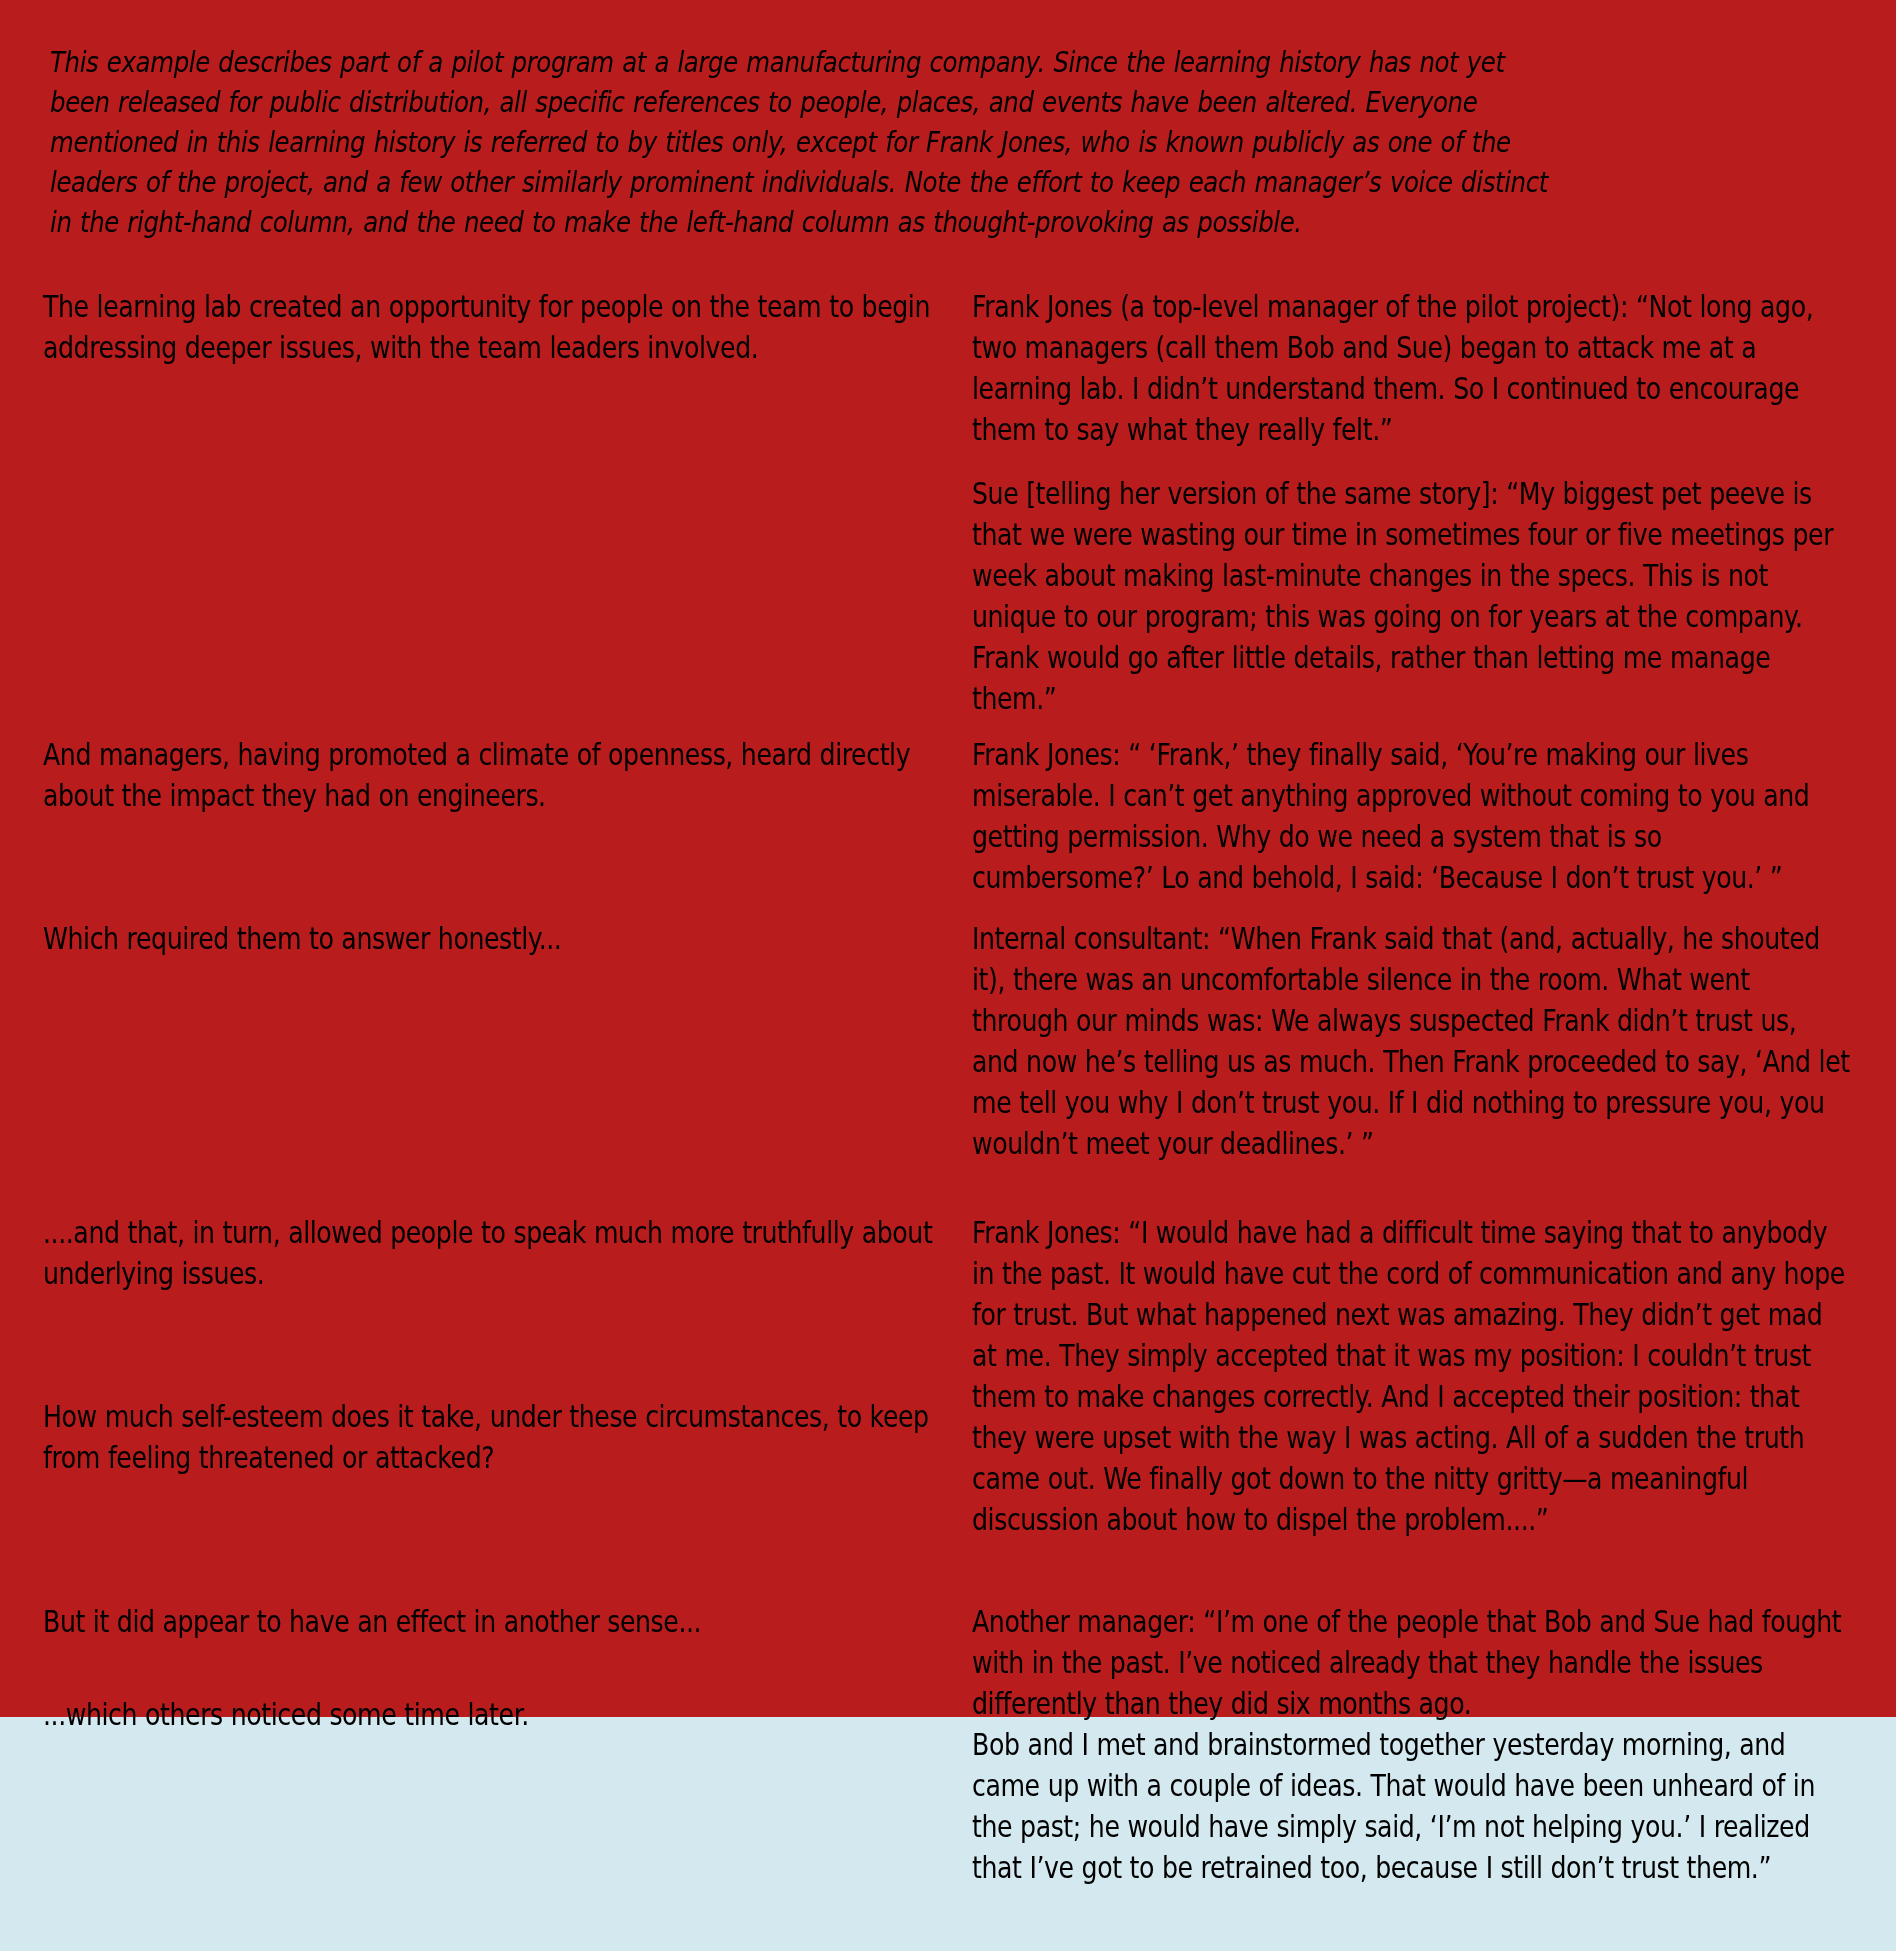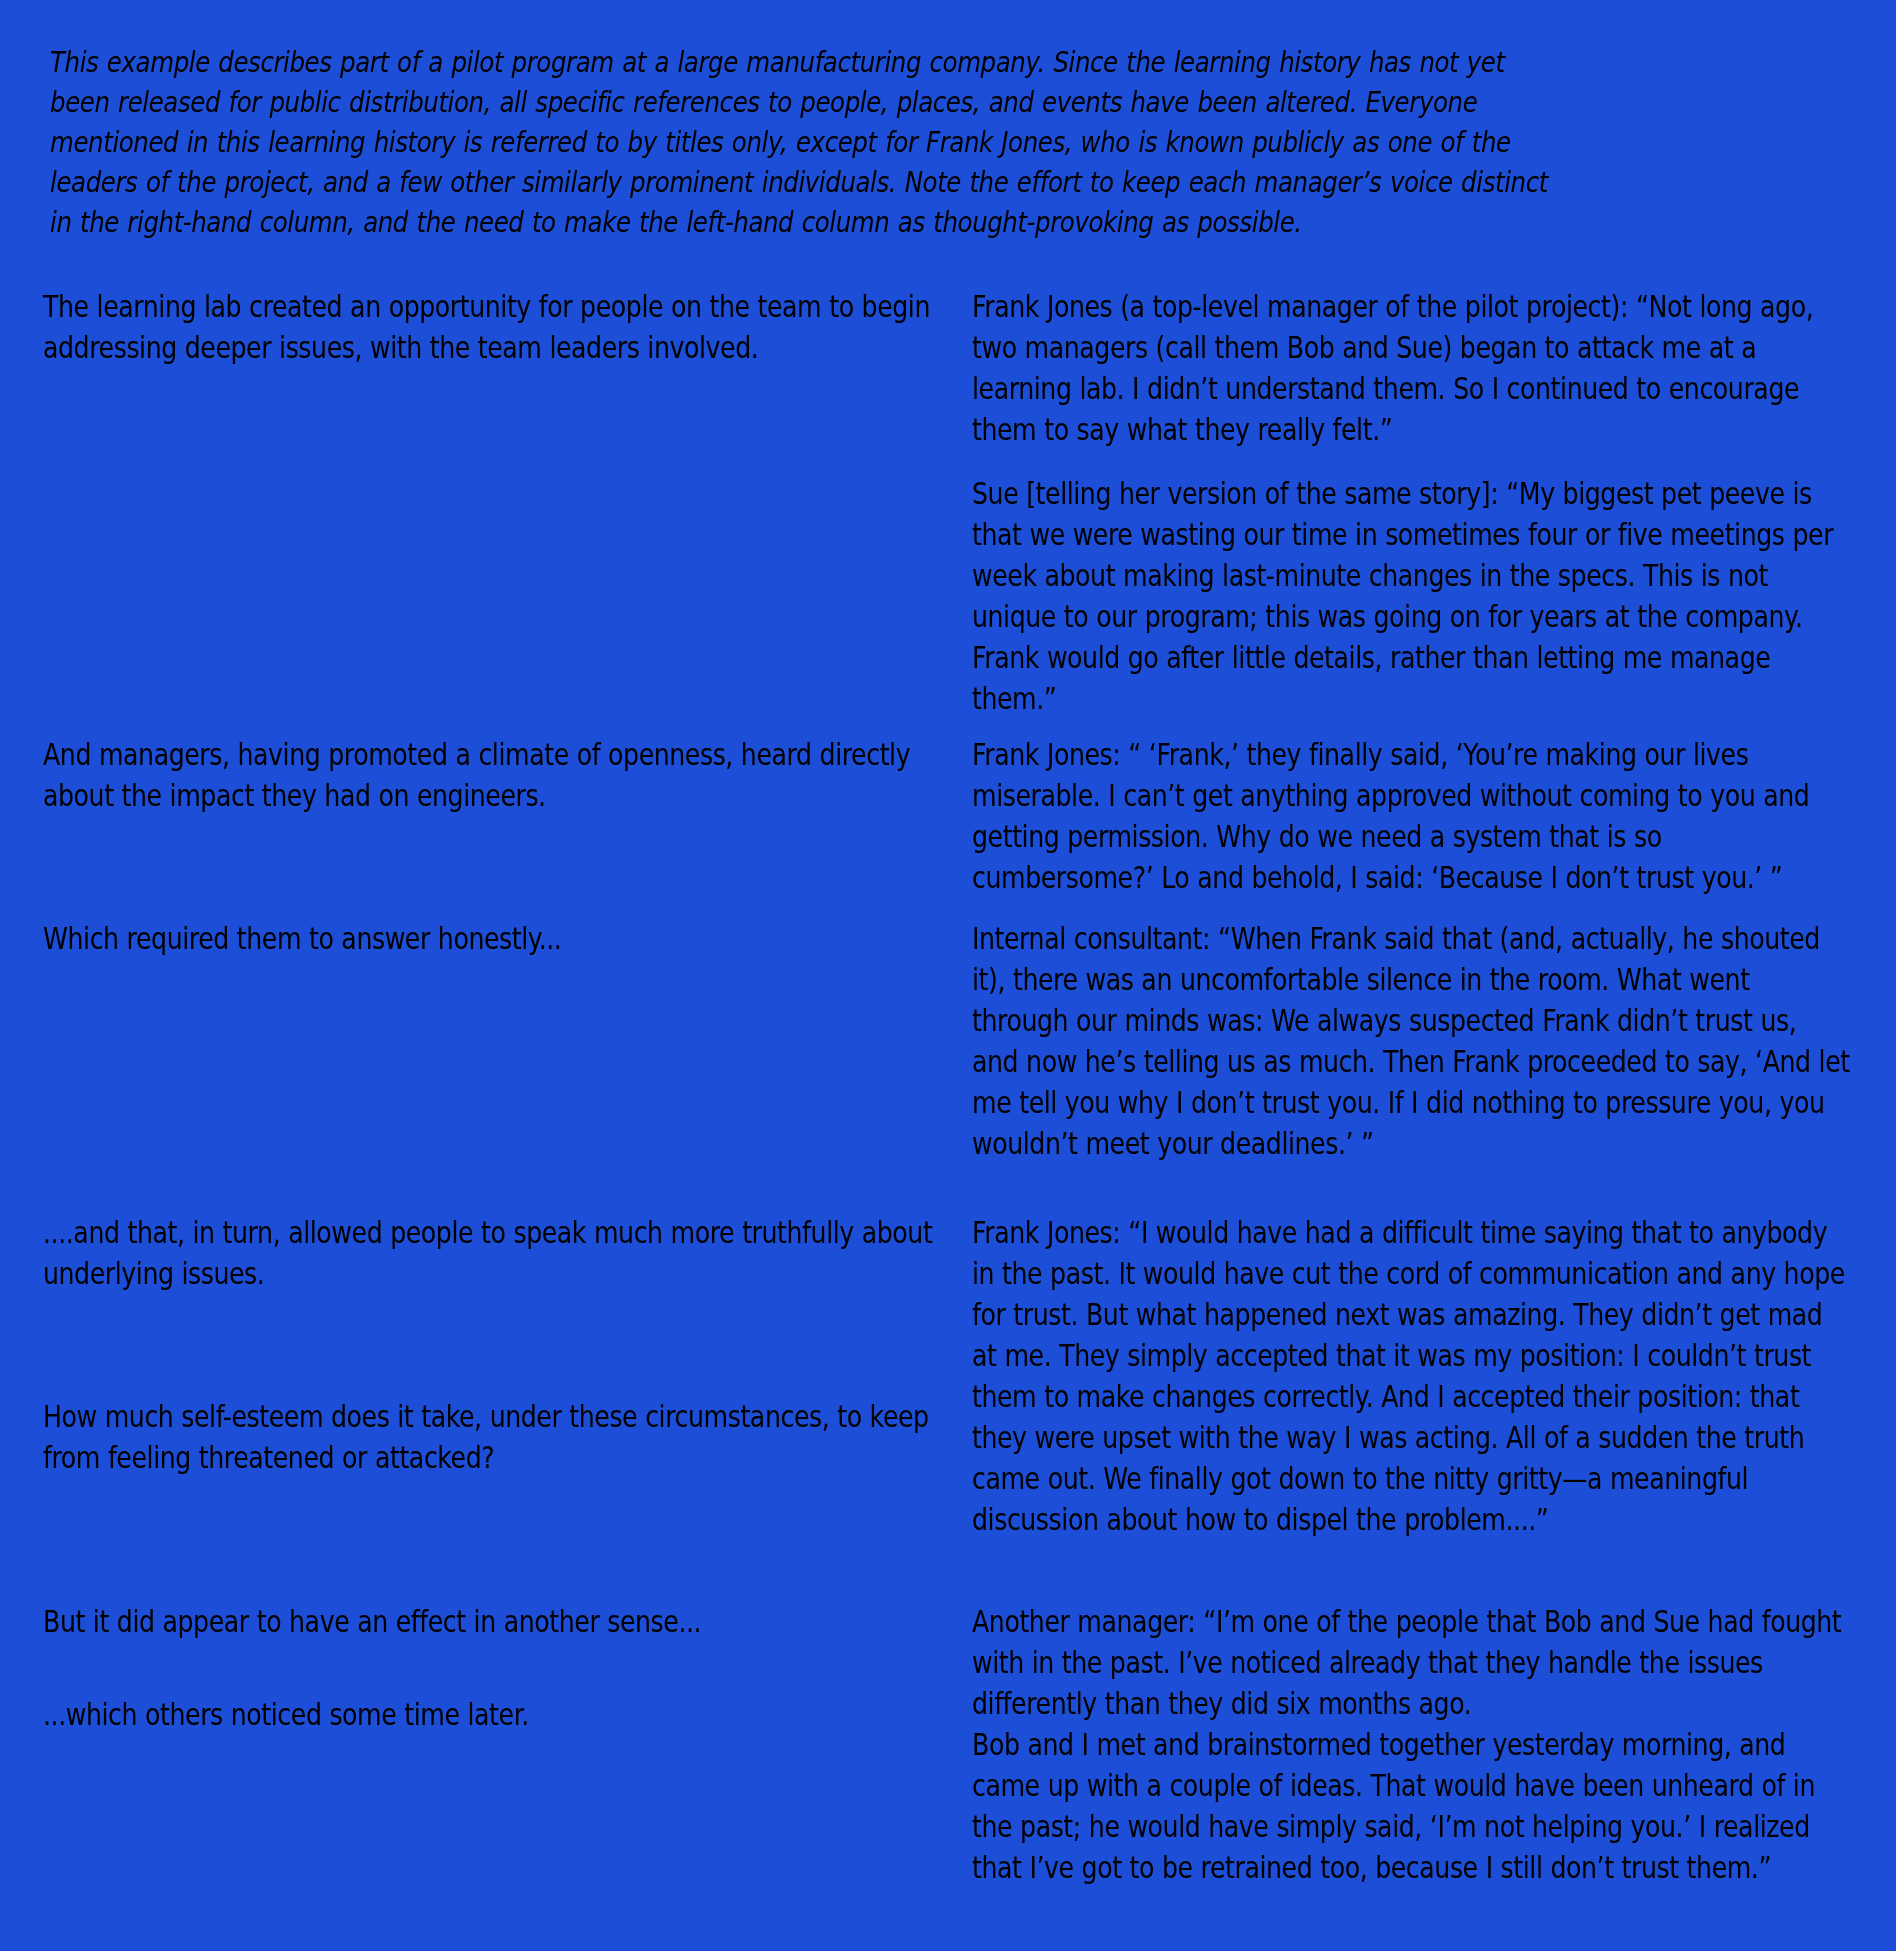--- a/index.html
+++ b/index.html
@@ -11,22 +11,22 @@
     height: 1951px;
     background: #d3e8ef;
     font-family: "Liberation Sans", sans-serif;
     color: #000000;
     overflow: hidden;
   }
 
   .page {
     position: relative;
     width: 1896px;
-    height: 1951px;
-    background: #1d4ed8;
+    height: 1717px;
+    background: #b91c1c;
     box-sizing: border-box;
   }
 
   
   .intro {
     position: absolute;
     left: 50px;
     top: 42px;
     width: 1801px;
     font-family: "DejaVu Sans", sans-serif;

